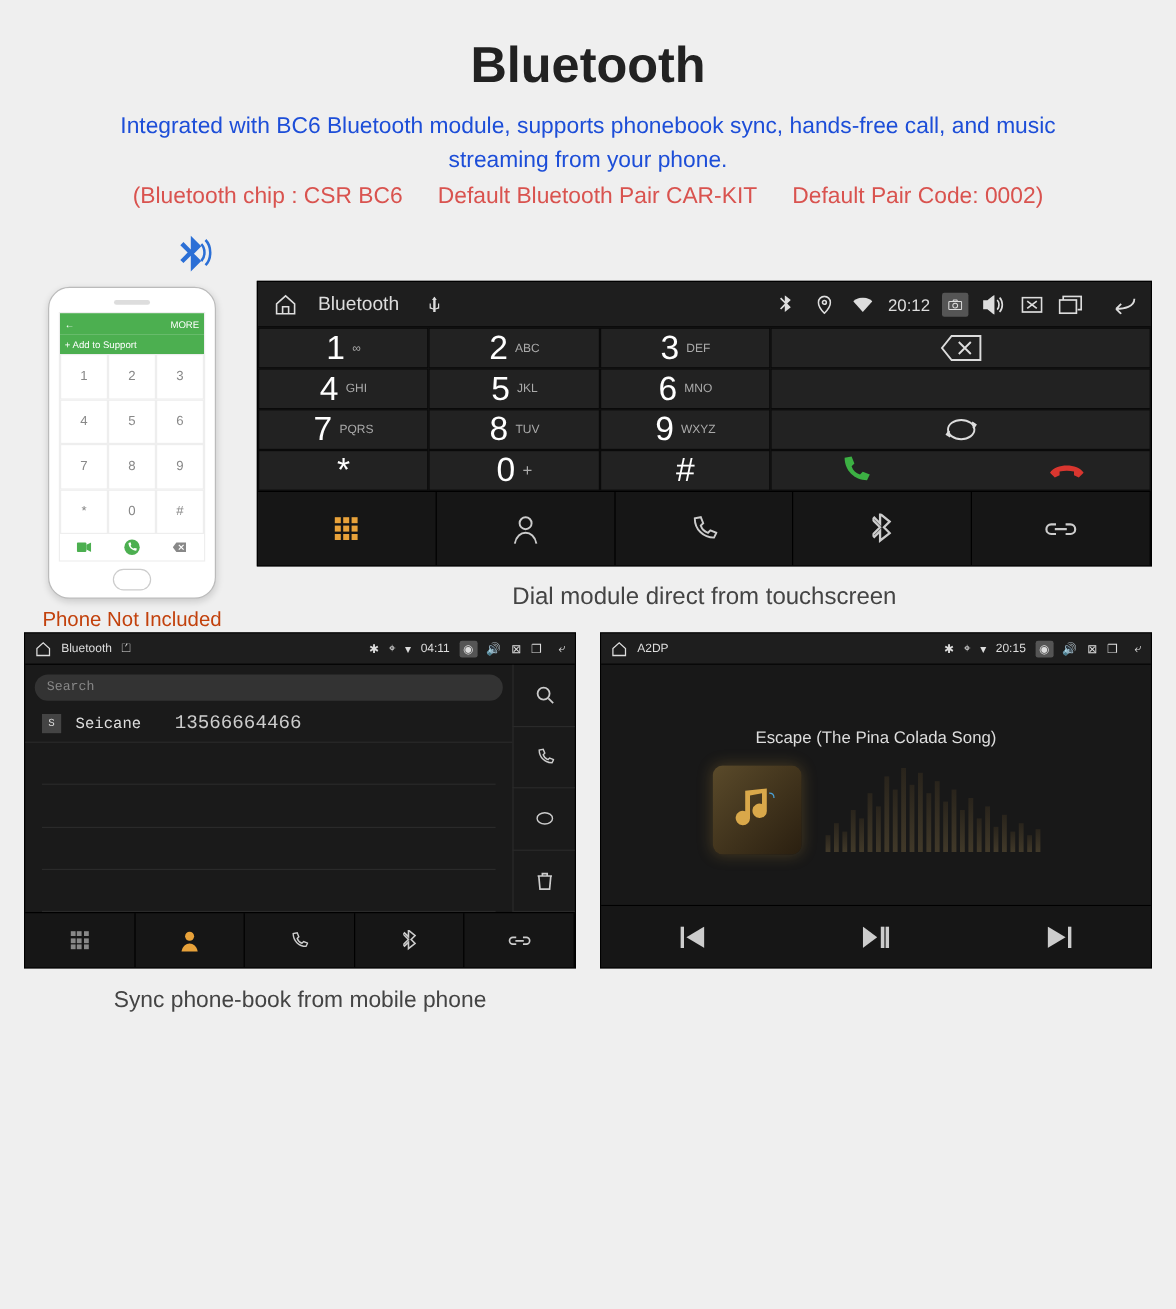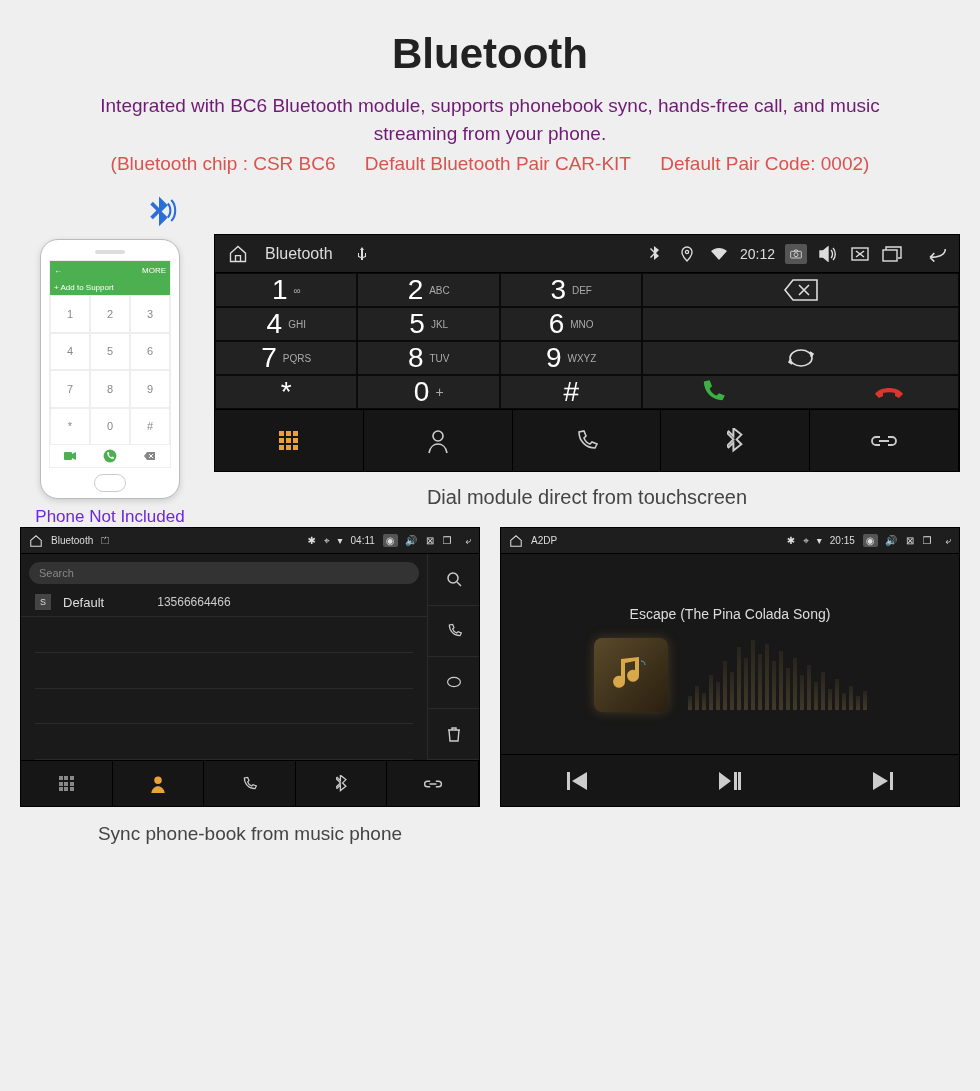--- a/index.html
+++ b/index.html
@@ -6,21 +6,21 @@
 body {
   width: 980px;
   height: 1091px;
   background: #efefef;
   font-family: Arial, Helvetica, sans-serif;
   color: #333;
   overflow: hidden;
 }
 .header-section { text-align: center; padding: 30px 40px 10px; }
 .main-title { font-size: 42px; font-weight: bold; color: #222; margin-bottom: 14px; }
-.subtitle { font-size: 19px; color: #701a75; line-height: 1.45; padding: 0 30px; }
+.subtitle { font-size: 19px; color: #1d4ed8; line-height: 1.45; padding: 0 30px; }
 .specs-line { font-size: 19px; color: #d9534f; margin-top: 6px; }
 .specs-line span { margin: 0 12px; }
 
 .row1 { display: flex; align-items: flex-end; padding: 8px 20px 0 20px; gap: 14px; }
 .phone-col { width: 180px; text-align: center; }
 .bt-signal { display:flex; justify-content:flex-end; padding-right:20px; margin-bottom:4px;}
 .phone-mock {
   width: 140px; height: 260px; margin: 0 auto 8px;
   background: #fff; border: 1px solid #bbb; border-radius: 18px;
   display: flex; flex-direction: column; align-items: center;
@@ -32,21 +32,21 @@
   width: 100%; flex: 1; background: #fff; border: 1px solid #eee;
   display: flex; flex-direction: column; font-size: 8px;
 }
 .phone-topbar { height: 18px; background: #4caf50; color:#fff; font-size:8px; display:flex; align-items:center; justify-content:space-between; padding:0 4px;}
 .phone-add { height:16px; background:#4caf50; color:#fff; font-size:8px; display:flex; align-items:center; padding:0 4px;}
 .phone-pad { flex:1; display:grid; grid-template-columns:repeat(3,1fr); }
 .phone-pad div { border:0.5px solid #eee; display:flex; align-items:center; justify-content:center; color:#888; font-size:11px;}
 .phone-btns { height:22px; display:flex; }
 .phone-btns div { flex:1; display:flex; align-items:center; justify-content:center; }
 .phone-home { width: 32px; height: 18px; border: 1.5px solid #ccc; border-radius: 9px; margin-top: 6px; }
-.phone-caption { color: #6d28d9; font-size: 17px; margin-top: 6px; }
+.phone-caption { color: #c2410c; font-size: 17px; margin-top: 6px; }
 
 .head-unit {
   flex: 1; background: #1a1a1a; color: #eee;
   display: flex; flex-direction: column;
   border: 1px solid #000;
 }
 .hu-status {
   height: 38px; display: flex; align-items: center; padding: 0 12px;
   font-size: 14px; color: #ddd; background:#1e1e1e; border-bottom:1px solid #000;
   gap: 10px;
@@ -86,29 +86,29 @@
 .small-unit {
   background:#1a1a1a; color:#ddd; height:280px;
   display:flex; flex-direction:column; border:1px solid #000;
 }
 .su-status {
   height:26px; display:flex; align-items:center; padding:0 8px;
   font-size:10px; gap:8px; background:#1e1e1e; border-bottom:1px solid #000;
 }
 .su-status .spacer{flex:1;}
 .su-status .cam{background:#555; padding:1px 3px; border-radius:2px;}
-.su-body { flex:1; display:flex; }
+.su-body { flex:1; display:flex;font-family:Liberation Mono, monospace; }
 .contacts-list { flex:1; display:flex; flex-direction:column; padding:4px 0 0 0;}
 .search-box {
   margin:4px 8px; height:22px; background:#333; border-radius:11px;
   display:flex; align-items:center; padding:0 10px; font-size:11px; color:#888;
 }
 .contact-row { display:flex; align-items:center; padding:6px 14px; font-size:13px; border-bottom:1px solid #2a2a2a; gap:12px;}
 .contact-row .badge { width:16px; height:16px; background:#444; font-size:9px; display:flex; align-items:center; justify-content:center;}
-.contact-row .cnum { margin-left:41px; color:#ccc; font-size:12px;}
+.contact-row .cnum { margin-left:16px; color:#ccc; font-size:16px;}
 .filler-row { flex:1; border-bottom:1px solid #2a2a2a; margin:0 14px; min-height:26px;}
 .action-strip { width:52px; display:flex; flex-direction:column; }
 .action-strip div { flex:1; display:flex; align-items:center; justify-content:center; border-bottom:1px solid #2a2a2a; border-left:1px solid #2a2a2a;}
 .su-bottom { height:46px; display:flex; background:#161616; border-top:1px solid #000;}
 .su-bottom .tab { flex:1; display:flex; align-items:center; justify-content:center; border-right:1px solid #000;}
 .grid-icon-sm { display:grid; grid-template-columns:repeat(3,4px); grid-template-rows:repeat(3,4px); gap:1.5px;}
 .grid-icon-sm span { background:#888;}
 .person-yellow svg { fill:#e8a23a; }
 
 .music-body { flex:1; display:flex; flex-direction:column; align-items:center; justify-content:center; position:relative; background:#181818;}
@@ -401,21 +401,21 @@
         <span>🔊</span>
         <span>⊠</span>
         <span>❐</span>
         <span style="margin-left:6px">⤶</span>
       </div>
       <div class="su-body">
         <div class="contacts-list">
           <div class="search-box">Search</div>
           <div class="contact-row">
             <span class="badge">S</span>
-            <span>Default</span>
+            <span>Seicane</span>
             <span class="cnum">13566664466</span>
           </div>
           <div class="filler-row"></div>
           <div class="filler-row"></div>
           <div class="filler-row"></div>
           <div class="filler-row"></div>
         </div>
         <div class="action-strip">
           <div>
               <svg width="16" height="16" viewBox="0 0 16 16" fill="none" stroke="#ccc" stroke-width="1.5">
@@ -471,21 +471,21 @@
             </svg>
           </div>
         <div class="tab">
             <svg width="20" height="14" viewBox="0 0 28 20" fill="none" stroke="#ccc" stroke-width="2">
               <path d="M10 6H6a4 4 0 000 8h4M18 6h4a4 4 0 010 8h-4M9 10h10"></path>
             </svg>
           </div>
       </div>
     </div>
     <div class="caption2">
-      <div>Sync phone-book from music phone</div>
+      <div>Sync phone-book from mobile phone</div>
     </div>
   </div>
 
   <div class="panel">
     <div class="small-unit">
       <div class="su-status">
         <span>
             <svg width="14" height="14" viewBox="0 0 24 24" fill="none" stroke="#ddd" stroke-width="1.8">
               <path d="M3 11l9-8 9 8v10H3z"></path>
             </svg>

